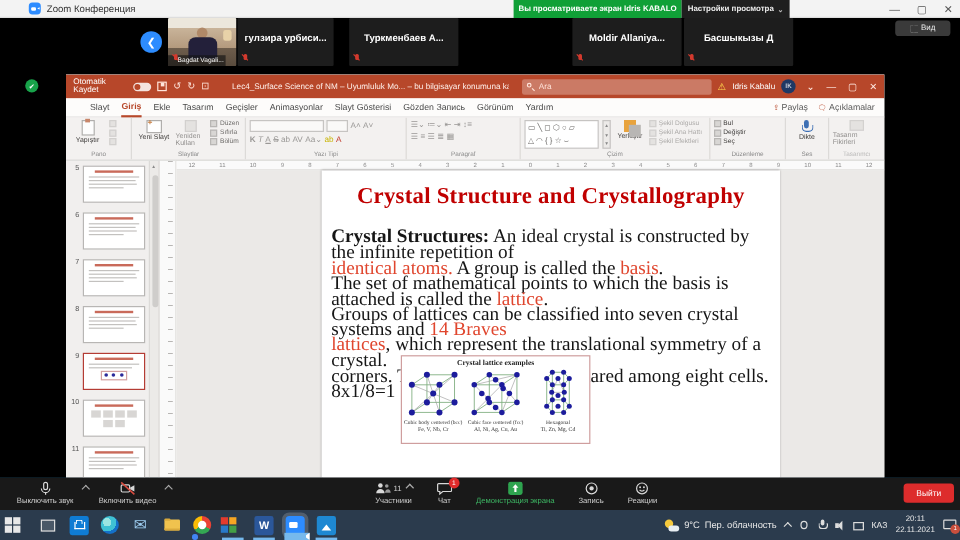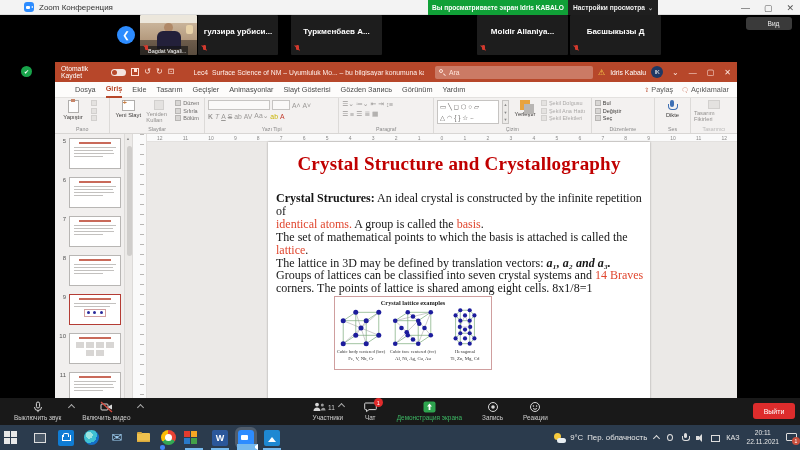--- a/index.html
+++ b/index.html
@@ -131,21 +131,21 @@
     background-image:repeating-linear-gradient(180deg,#b8b6b4 0 1px,transparent 1px 10px);
     background-size:4px 100%;background-position:right 2px top;background-repeat:no-repeat;}
   .work{flex:1;position:relative;background:#ebe9e7;overflow:hidden;}
   .hruler{height:8px;background:#fafafa;border-bottom:1px solid #e3e1df;display:flex;justify-content:space-between;
     padding:0 10px;font-size:5px;color:#8a8a8a;align-items:center;}
 
   
   .slide{position:absolute;left:121px;top:8px;width:382px;height:287px;background:#fff;box-shadow:0 0 2px rgba(0,0,0,.35);}
   .stitle{position:absolute;left:0;right:0;top:11px;text-align:center;font-family:"Liberation Serif",serif;
     font-weight:bold;font-size:19px;letter-spacing:.2px;}
-  #sbody{position:absolute;left:8px;right:4px;top:50px;font-family:"Liberation Serif",serif;font-size:12px;
+  #sbody{position:absolute;left:8px;right:4px;top:50px;font-family:"Liberation Serif",serif;font-size:16px;
     line-height:12.9px;color:#161616;}
   #sbody .red{}
   #sbody .b{font-weight:bold;}
   #sbody .i{font-style:italic;}
   .fig{position:absolute;left:66px;top:154px;width:158px;height:74px;border:1px solid #cf9e9e;background:#fff;}
   .figtitle{text-align:center;font-family:"Liberation Serif",serif;font-weight:bold;font-size:6.3px;margin-top:2px;color:#222;}
   .figrow{display:flex;justify-content:space-around;margin-top:1px;}
   .figcol{display:flex;flex-direction:column;align-items:center;width:51px;}
   .figlabel{font-size:4.6px;color:#333;font-family:"Liberation Serif",serif;white-space:nowrap;}
   .figel{font-size:4.8px;color:#333;font-family:"Liberation Serif",serif;margin-top:2px;white-space:nowrap;}
@@ -299,21 +299,21 @@
         <span class="avatar">IK</span>
         <span class="pwinctl">
           <span>⌄</span>
           <span>—</span>
           <span>▢</span>
           <span>✕</span>
         </span>
       </div>
 
       <div class="pmenu">
-        <span class="ptab">Dosya</span>
+        <span class="ptab">Slayt</span>
         <span class="ptab active">Giriş</span>
         <span class="ptab">Ekle</span>
         <span class="ptab">Tasarım</span>
         <span class="ptab">Geçişler</span>
         <span class="ptab">Animasyonlar</span>
         <span class="ptab">Slayt Gösterisi</span>
         <span class="ptab">Gözden Запись</span>
         <span class="ptab">Görünüm</span>
         <span class="ptab">Yardım</span>
         <span class="pmenu-right">
@@ -584,22 +584,22 @@
               <span>11</span>
               <span>12</span>
             </div>
 
           <div class="slide">
             <div class="stitle" style="color: rgb(192, 0, 0);">Crystal Structure and Crystallography</div>
             <div id="sbody">
                 <div><span class="b">Crystal Structures:</span><span> An ideal crystal is constructed by the infinite repetition of</span></div>
                 <div><span class="red" style="color: rgb(224, 70, 46);">identical atoms.</span><span> A group is called the </span><span class="red" style="color: rgb(224, 70, 46);">basis</span><span>.</span></div>
                 <div><span>The set of mathematical points to which the basis is attached is called the </span><span class="red" style="color: rgb(224, 70, 46);">lattice</span><span>.</span></div>
-                <div><span>The lattice in 3D may be defined by translation vectors: </span><span class="b i">a₁, a₂ and a₃.</span></div>
                 <div><span>Groups of lattices can be classified into seven crystal systems and </span><span class="red" style="color: rgb(224, 70, 46);">14 Braves</span></div>
+                <div><span class="red" style="color: rgb(224, 70, 46);">lattices</span><span>, which represent the translational symmetry of a crystal.</span></div>
                 <div><span>corners. The points of lattice is shared among eight cells. 8x1/8=1</span></div>
               </div>
 
             <div class="fig">
               <div class="figtitle">Crystal lattice examples</div>
               <div class="figrow">
                 <div class="figcol">
                   <svg width="46" height="42" viewBox="0 0 44 40">
                     <polygon class="ln" points="5,13 27,13 27,35 5,35"></polygon>
                     <polygon class="ln" points="17,5 39,5 39,27 17,27"></polygon>

